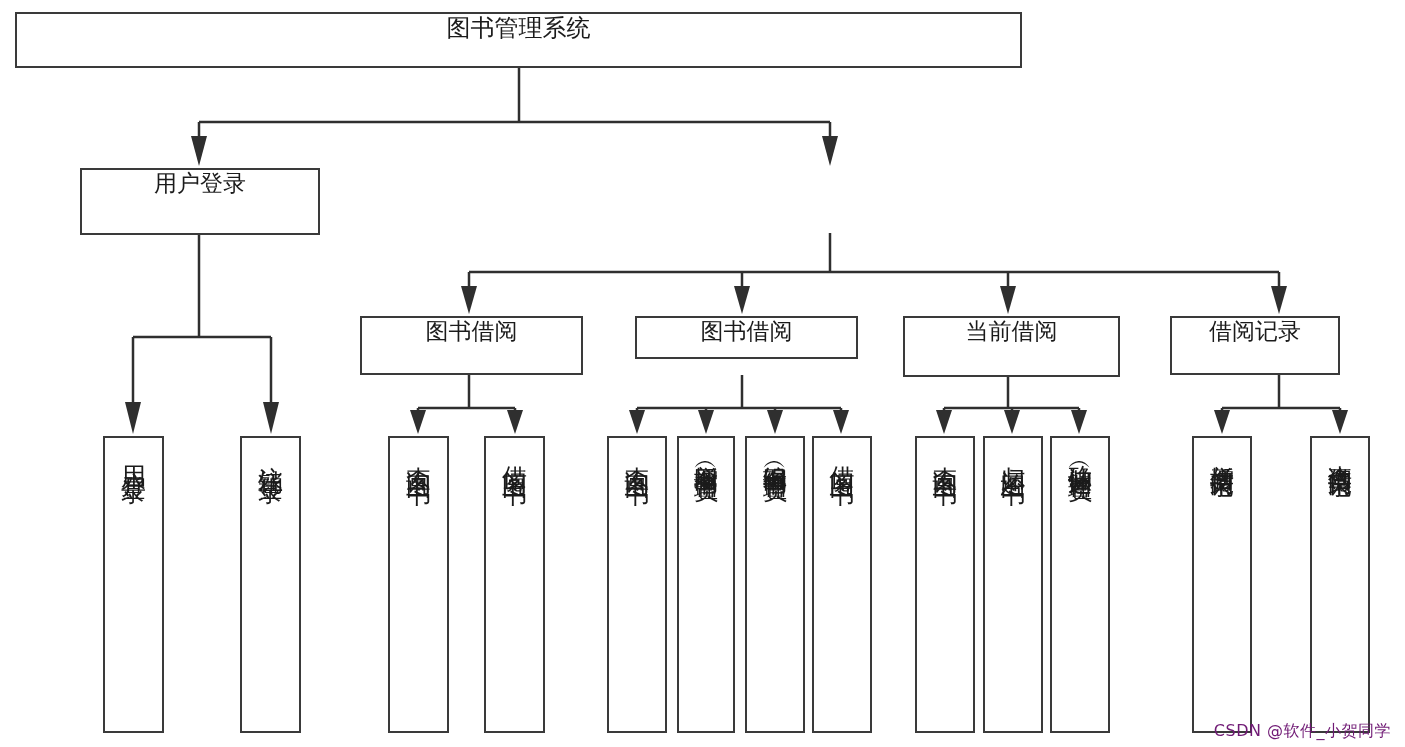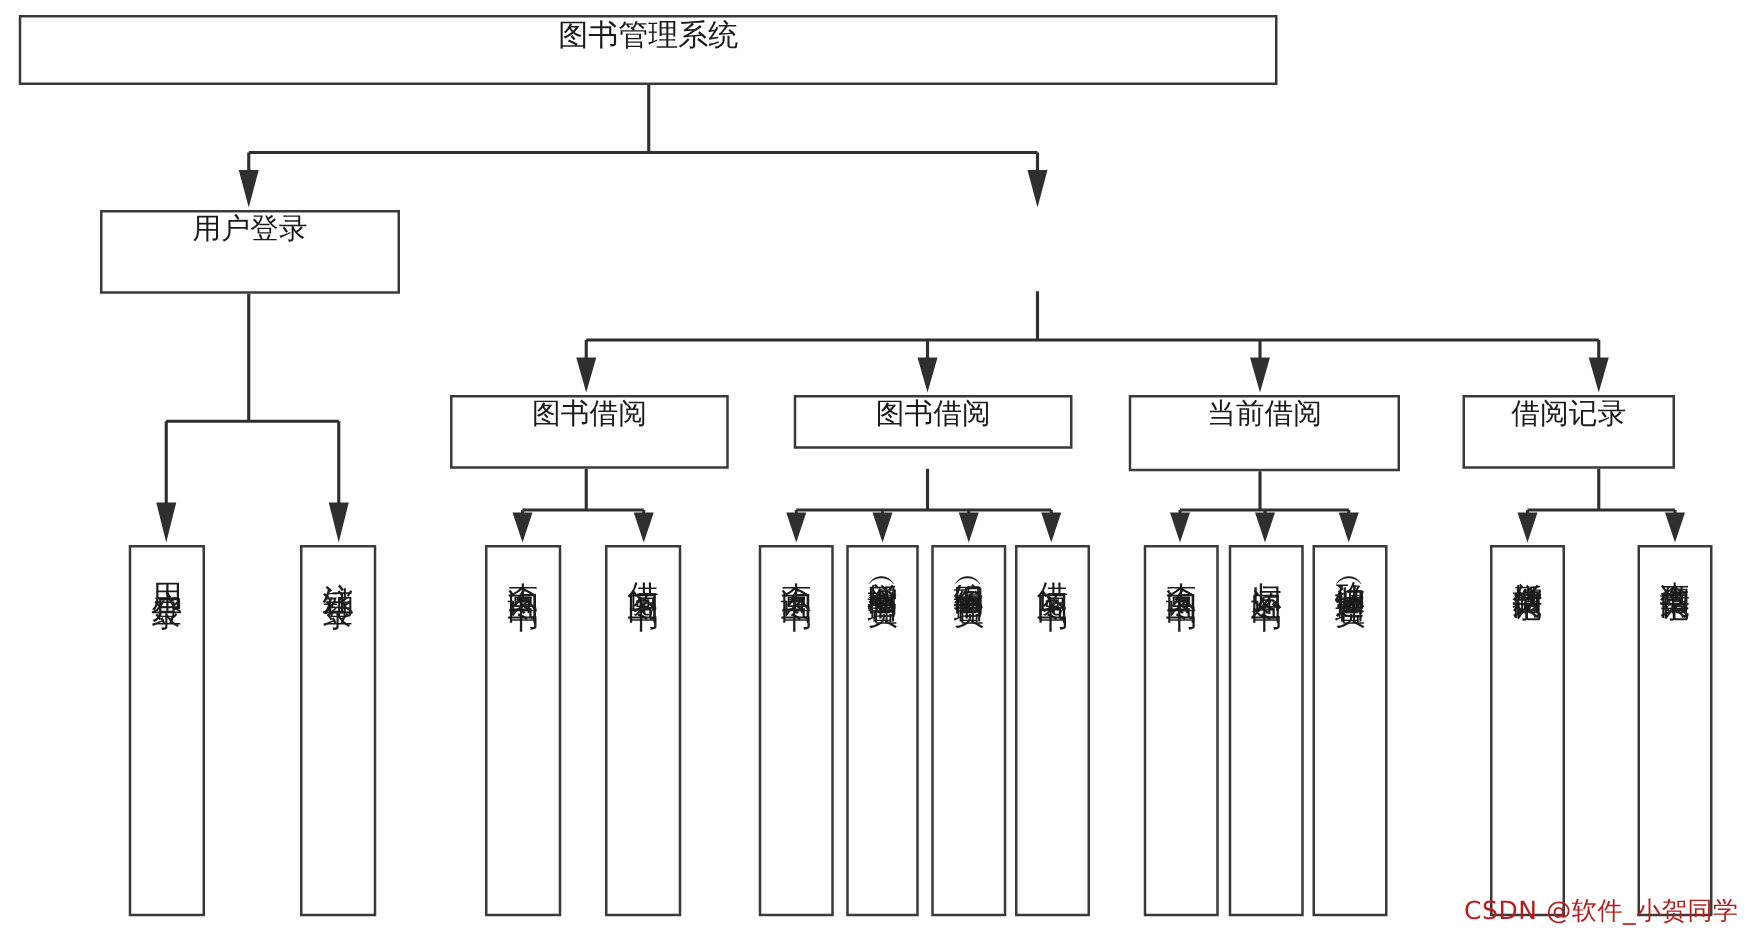--- a/index.html
+++ b/index.html
@@ -70,22 +70,22 @@
     stroke-width: 2.5;
     fill: none;
   }
   .arrowhead {
     fill: #2f2f2f;
   }
   #watermark {
     position: absolute;
     right: 14px;
     bottom: 5px;
-    font-size: 20px;
-    color: #b91c1c;
+    font-size: 16px;
+    color: #701a75;
     letter-spacing: 0.5px;
     white-space: nowrap;
   }
 </style>
 </head>
 <body>
 
 <div id="canvas">
 
   <svg id="wires" viewBox="0 0 1405 747">

